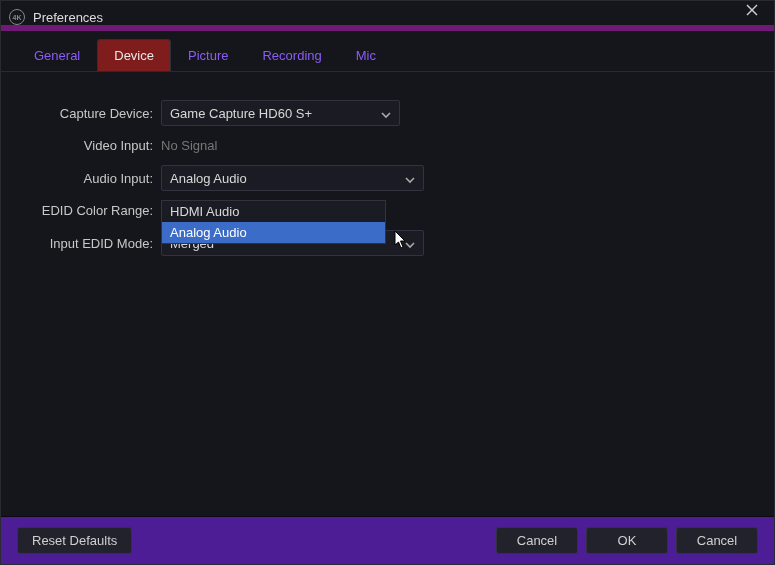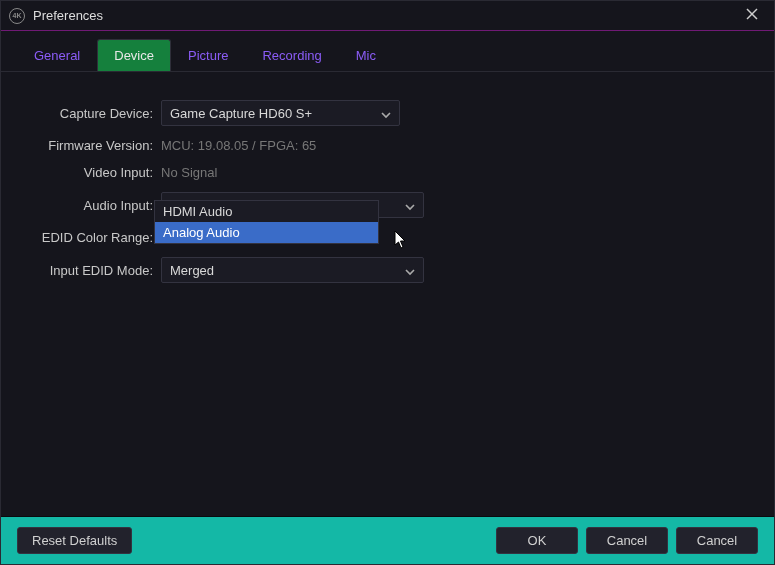--- a/index.html
+++ b/index.html
@@ -16,24 +16,24 @@
     width: 775px;
     height: 565px;
     background: #15151c;
     border: 1px solid #2a2a33;
     display: flex;
     flex-direction: column;
   }
   .titlebar {
     height: 30px;
     display: flex;
-    align-items: center;
+    align-items: flex-end;
     padding: 0 8px;
     background: #15151c;
-    border-bottom: 1px solid #701a75;
+    border-bottom: 6px solid #701a75;
   }
   .titlebar .app-icon {
     width: 16px; height: 16px;
     border: 1.5px solid #888;
     border-radius: 50%;
     display: flex;
     align-items: center;
     justify-content: center;
     font-size: 7px;
     font-weight: bold;
@@ -58,21 +58,21 @@
   .tab {
     padding: 8px 16px;
     color: #8b5cf6;
     cursor: pointer;
     border: 1px solid transparent;
     border-bottom: none;
     border-radius: 3px 3px 0 0;
   }
   .tab.active {
     color: #e8e8e8;
-    background: #15803d;
+    background: #7f1d1d;
     border-color: #2f2f3a;
   }
   .content {
     flex: 1;
     padding: 28px 20px 10px 20px;
     background: #15151c;
     position: relative;
   }
   .form-row {
     display: flex;
@@ -102,21 +102,21 @@
     border-radius: 2px;
   }
   .select.wide { width: 239px; }
   .select.narrow { width: 263px; }
   .chevron {
     width: 10px; height: 10px;
   }
   .chevron svg { width: 10px; height: 10px; stroke: #aaa; stroke-width: 1.6; fill: none; }
   .dropdown-popup {
     position: absolute;
-    left: 153px;
+    left: 160px;
     top: 128px;
     width: 225px;
     background: #1b1b24;
     border: 1px solid #333340;
     z-index: 10;
   }
   .dropdown-option {
     padding: 3px 8px;
     color: #d8d8d8;
     cursor: pointer;
@@ -129,21 +129,21 @@
     position: absolute;
     left: 393px;
     top: 158px;
     z-index: 20;
     pointer-events: none;
   }
   .cursor svg { width: 14px; height: 20px; }
   .footer {
     display: flex;
     padding: 10px 16px;
-    background: #14b8a6;
+    background: #4c1d95;
     border-top: 1px solid #0a0a0f;
     gap: 8px;
   }
   .footer .spacer { flex: 1; }
   .btn {
     background: #22222c;
     border: 1px solid #333340;
     color: #d0d0d0;
     padding: 5px 0;
     border-radius: 3px;
@@ -185,24 +185,20 @@
     <div class="form-row">
       <div class="form-label">Capture Device:</div>
       <div class="select wide">
         <span>Game Capture HD60 S+</span>
         <span class="chevron"><svg viewBox="0 0 10 10">
               <polyline points="1,3 5,7 9,3"></polyline>
             </svg></span>
       </div>
     </div>
 
-    <div class="form-row">
-      <div class="form-label">Firmware Version:</div>
-      <div class="form-value">MCU: 19.08.05 / FPGA: 65</div>
-    </div>
 
     <div class="form-row">
       <div class="form-label">Video Input:</div>
       <div class="form-value">No Signal</div>
     </div>
 
     <div class="form-row">
       <div class="form-label">Audio Input:</div>
       <div class="select narrow">
         <span>Analog Audio</span>
@@ -236,18 +232,18 @@
       <svg viewBox="0 0 14 20">
           <path d="M1 1 L1 15 L4.5 12 L7 18 L9 17 L6.5 11 L11 11 Z" fill="#fff" stroke="#000" stroke-width="1"></path>
         </svg>
     </div>
 
   </div>
 
   <div class="footer">
     <div class="btn reset">Reset Defaults</div>
     <div class="spacer"></div>
+    <div class="btn small">Cancel</div>
     <div class="btn small">OK</div>
     <div class="btn small">Cancel</div>
-    <div class="btn small">Cancel</div>
   </div>
 
 </div>
 
 </body></html>

